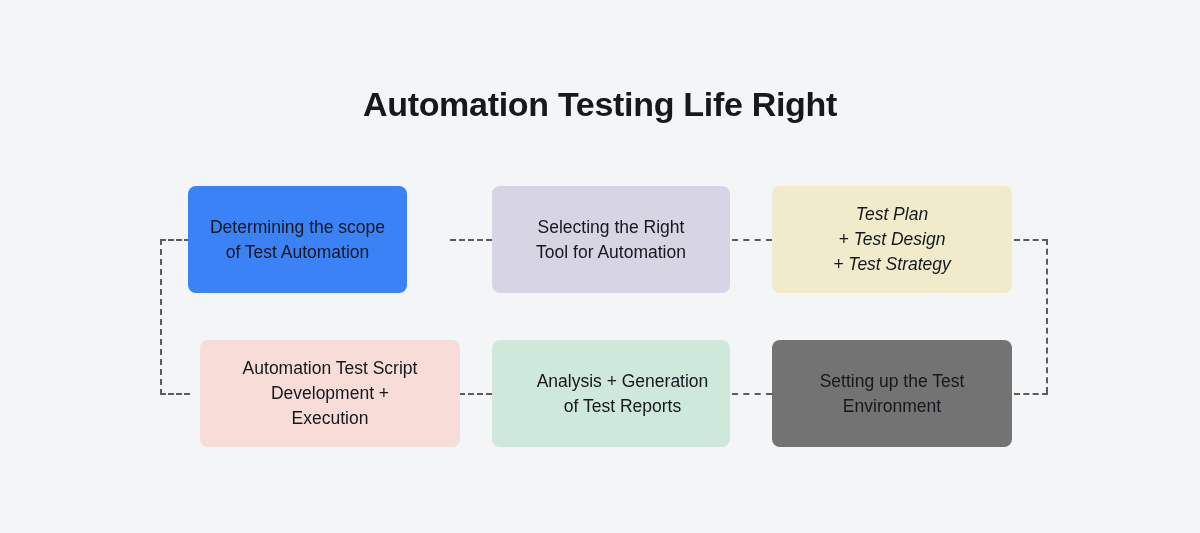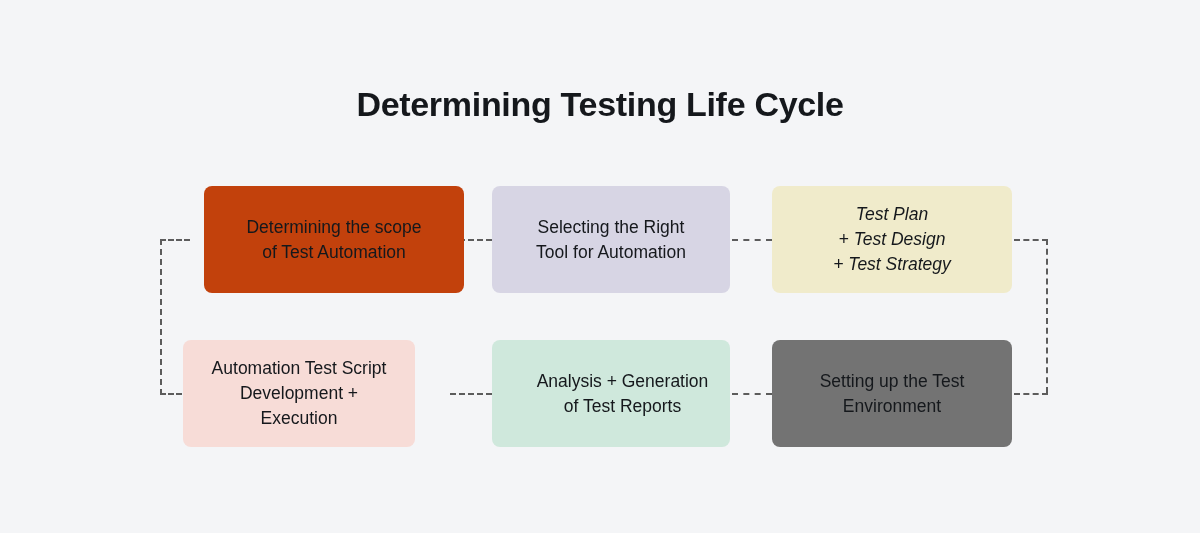--- a/index.html
+++ b/index.html
@@ -41,24 +41,24 @@
     font-size: 17.5px;
     line-height: 25px;
     color: #15181c;
     box-sizing: border-box;
     padding: 6px 10px;
     z-index: 2;
   }
   .node-text { white-space: pre-line; display: block; }
 
   
-  #node-1 { left: 188px; top: 186px; width: 260px; height: 107px; background: #c2410c; margin-left: 16px; }
+  #node-1 { left: 188px; top: 186px; width: 219px; height: 107px; background: #3b82f6; }
   #node-2 { left: 492px; top: 186px; width: 238px; height: 107px; background: #d7d5e4; text-align: center; }
   #node-3 { left: 772px; top: 186px; width: 240px; height: 107px; background: #f0ebcb; font-style: italic; }
-  #node-4 { left: 183px; top: 340px; width: 232px; height: 107px; background: #f7dcd7; }
+  #node-4 { left: 200px; top: 340px; width: 260px; height: 107px; background: #f7dcd7; }
   #node-5 { left: 492px; top: 340px; width: 238px; height: 107px; background: #cfe8dc; padding-left: 33px; }
   #node-6 { left: 772px; top: 340px; width: 240px; height: 107px; background: #737373; }
 
   
   .conn-h {
     position: absolute;
     height: 0;
     border-top: 2px dashed #5c5c5c;
     z-index: 1;
   }
@@ -81,21 +81,21 @@
   
   #conn-4-left   { left: 160px; top: 393px; width: 30px; }
   #conn-left-v   { left: 160px; top: 239px; height: 156px; }
   #conn-left-1   { left: 160px; top: 239px; width: 30px; }
 </style>
 </head>
 <body>
 
 <div id="canvas">
 
-  <div id="page-title">Determining Testing Life Cycle</div>
+  <div id="page-title">Automation Testing Life Right</div>
 
   <div class="conn-h" id="conn-1-2"></div>
   <div class="conn-h" id="conn-2-3"></div>
   <div class="conn-h" id="conn-4-5"></div>
   <div class="conn-h" id="conn-5-6"></div>
 
   <div class="conn-h" id="conn-3-right"></div>
   <div class="conn-v" id="conn-right-v"></div>
   <div class="conn-h" id="conn-right-6"></div>
 

